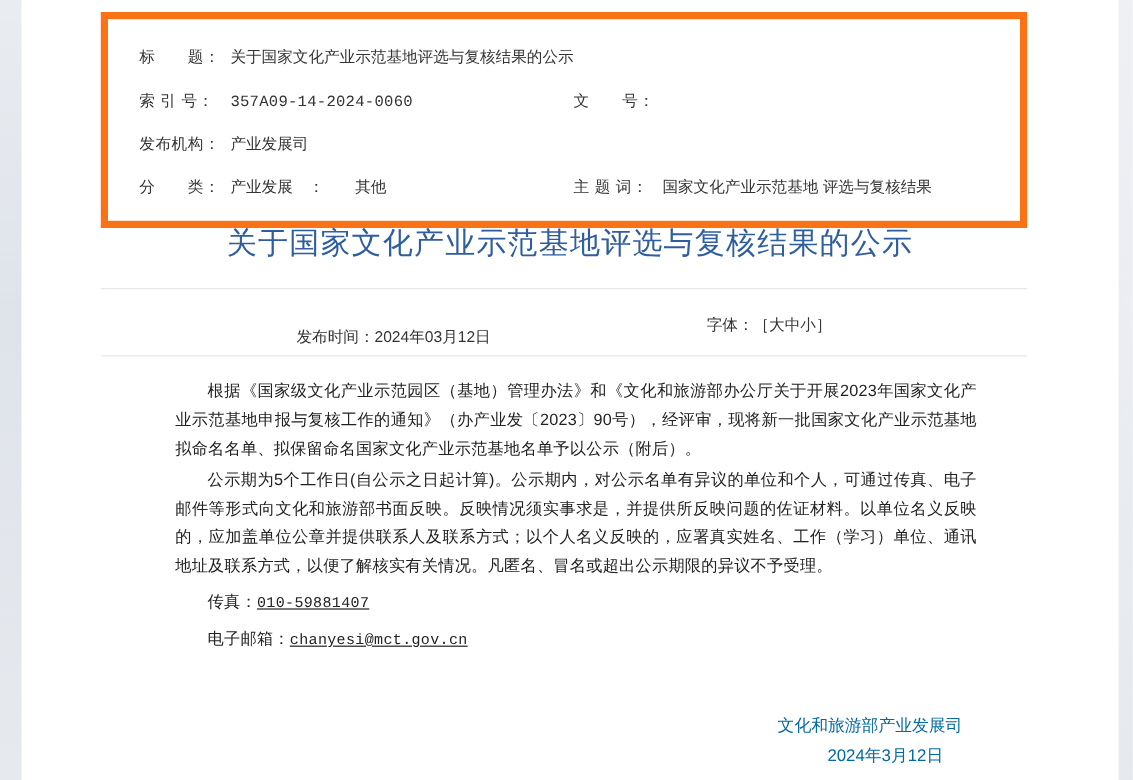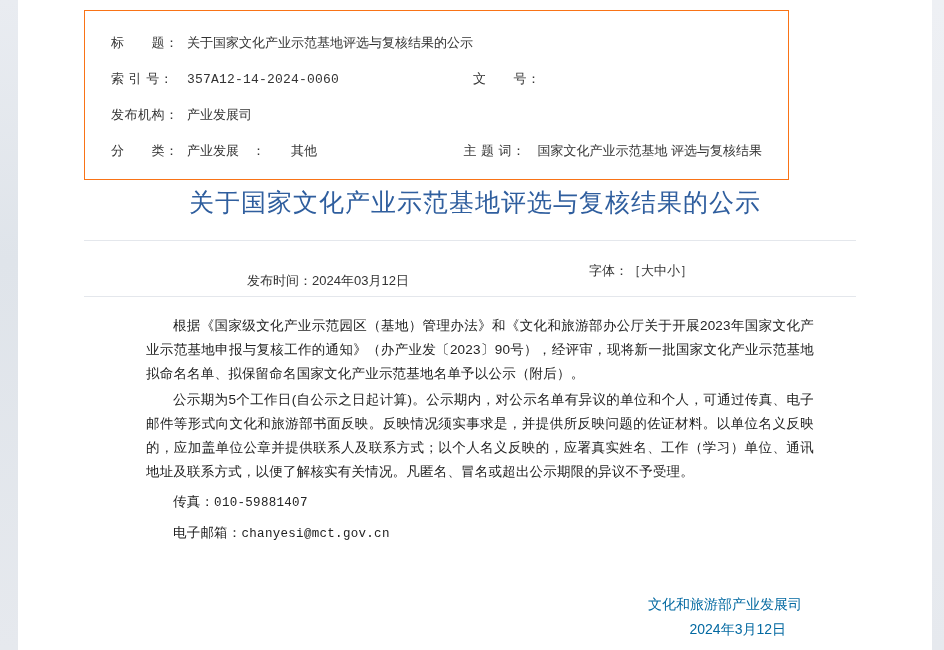--- a/index.html
+++ b/index.html
@@ -38,22 +38,22 @@
     top: 0;
     width: 914px;
     height: 650px;
     background: #ffffff;
   }
   
   .meta-table {
     position: absolute;
     left: 66px;
     top: 10px;
-    width: 705px;
-    border: 1px solid #f97316;
+    width: 772px;
+    border: 6px solid #f97316;
     box-sizing: border-box;
     padding: 14px 0 10px 0;
   }
   .meta-row {
     display: flex;
     align-items: center;
     min-height: 36px;
     padding: 0 26px;
     box-sizing: border-box;
   }
@@ -152,20 +152,21 @@
   }
   .para-contact {
     text-indent: 2em;
     margin: 6px 0 0 0;
     letter-spacing: 0.2px;
   }
   .mono-inline {
     font-family: "Liberation Mono", monospace;
     font-size: 12.5px;
     letter-spacing: 0.3px;
+    text-decoration: underline;
   }
   
   .sign {
     position: absolute;
     left: 0;
     top: 592px;
     width: 880px;
     text-align: right;
     font-size: 14px;
     color: #0369a1;
@@ -190,21 +191,21 @@
     <div class="meta-row">
       <div class="meta-col-a" style="width:auto;">
         <span class="meta-label label-w">标　　题：</span>
         <span class="meta-value">关于国家文化产业示范基地评选与复核结果的公示</span>
       </div>
     </div>
 
     <div class="meta-row">
       <div class="meta-col-a">
         <span class="meta-label label-w">索 引 号：</span>
-        <span class="meta-value mono">357A12-14-2024-0060</span>
+        <span class="meta-value mono">357A09-14-2024-0060</span>
       </div>
       <div class="meta-col-b">
         <span class="meta-label label-w2">文　　号：</span>
         <span class="meta-value"></span>
       </div>
     </div>
 
     <div class="meta-row">
       <div class="meta-col-a">
         <span class="meta-label label-w">发布机构：</span>

